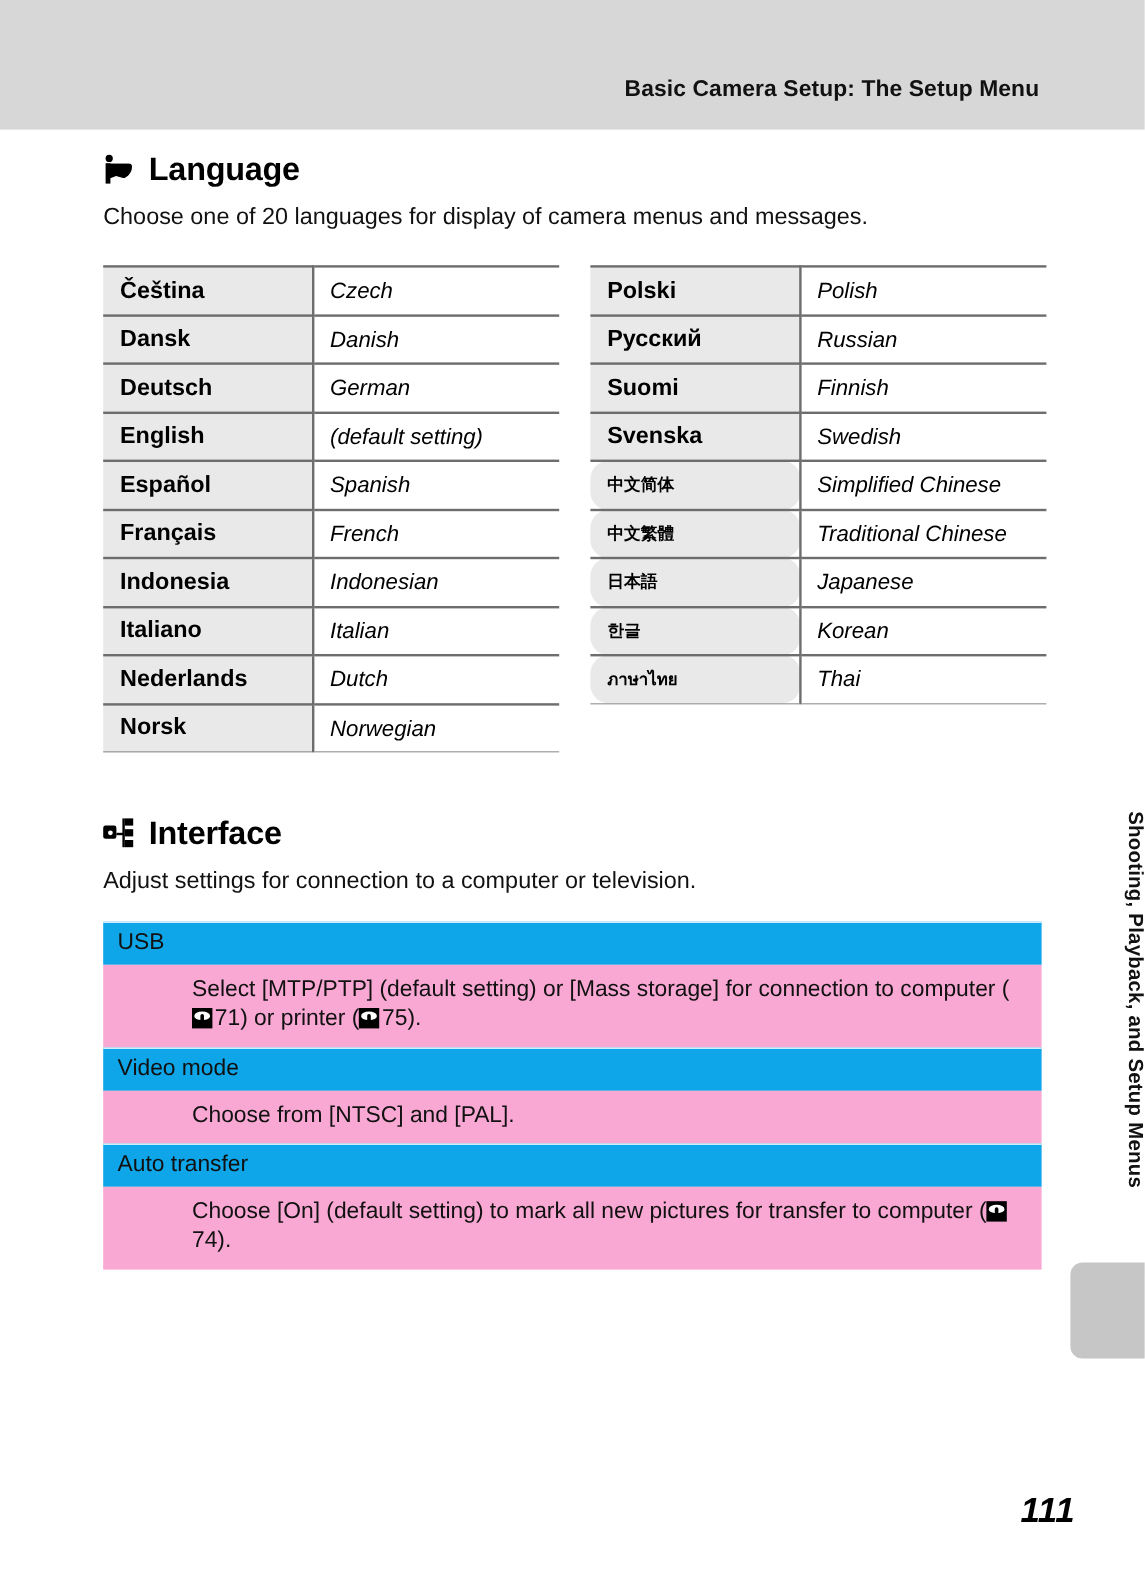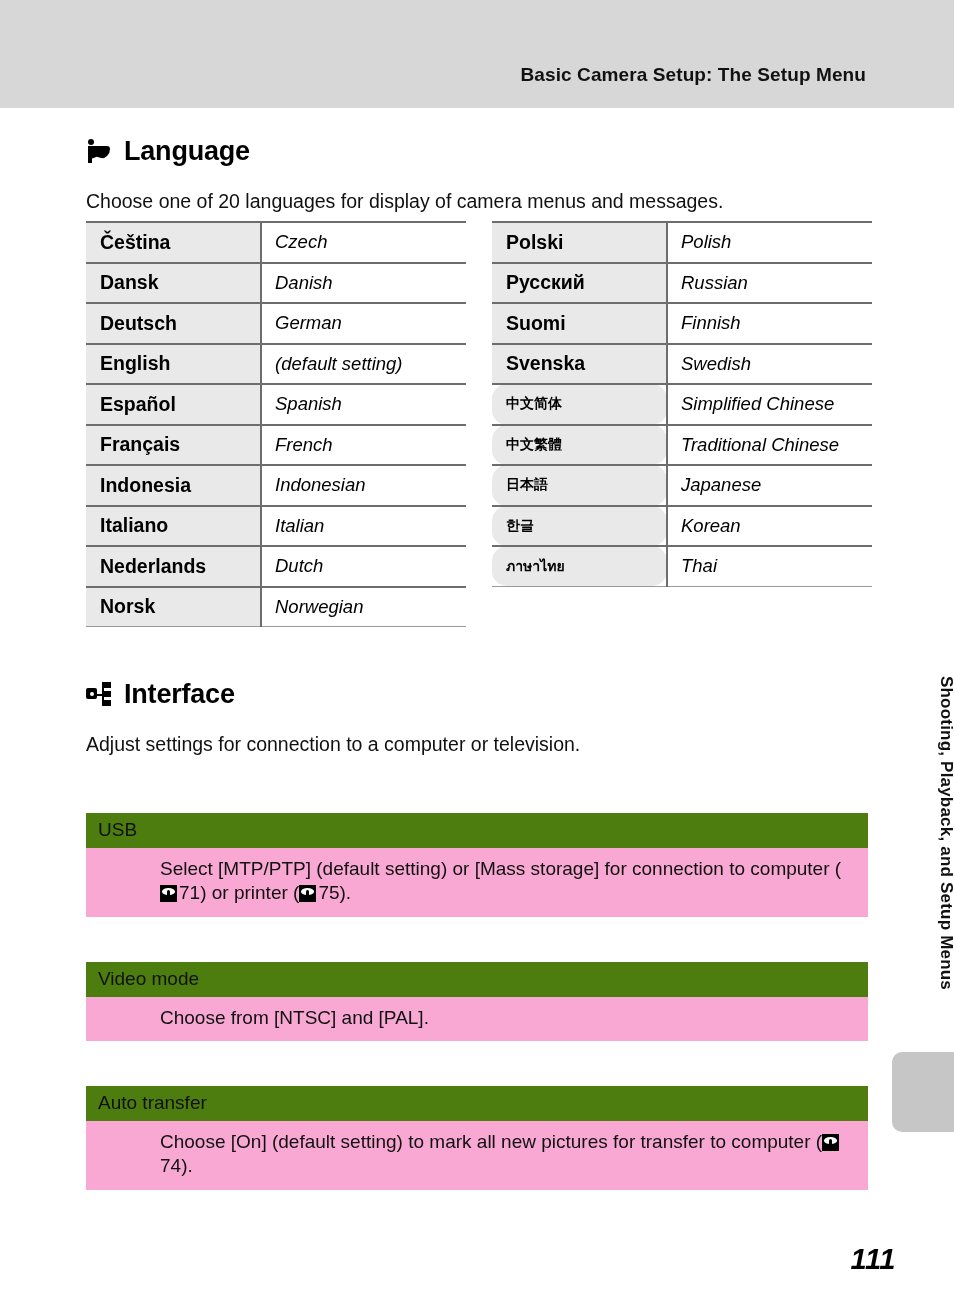--- a/index.html
+++ b/index.html
@@ -49,21 +49,21 @@
   }
   .sec-title {
     font-size: 27px;
     font-weight: bold;
     letter-spacing: -0.2px;
     color: #000;
   }
   .sec-desc {
     font-size: 19.5px;
     color: #111;
-    margin-top: 20px;
+    margin-top: 10px;
     white-space: nowrap;
   }
 
   
   .icon-flag {
     width: 26px;
     height: 26px;
     position: relative;
     display: inline-block;
     flex: 0 0 auto;
@@ -189,26 +189,25 @@
     font-style: italic;
   }
 
   
   .iface-list {
     position: absolute;
     left: 86px;
     width: 782px;
   }
   .iface-term {
-    background: #4d7c0f;
+    background: #0ea5e9;
     font-size: 19px;
     color: #111;
     padding: 6px 0 7px 12px;
     border-top: 1.5px solid #ffffff;
-    margin-top: 44px;
   }
   .iface-def {
     font-size: 19px;
     line-height: 1.28;
     color: #111;
     padding: 9px 8px 11px 74px;
     background: #f9a8d4;
   }
 
   
@@ -279,21 +278,21 @@
     color: #000;
     text-align: center;
   }
 </style>
 </head>
 <body>
 
 <div class="header-band"></div>
 <div class="header-title">Basic Camera Setup: The Setup Menu</div>
 
-<div class="section" style="top:132px;">
+<div class="section" style="top:122px;">
   <div class="sec-head">
     <span class="icon-flag">
       <span class="dot"></span>
         <span class="pole"></span>
         <span class="cloth"></span>
     </span>
     <span class="sec-title">Language</span>
   </div>
   <div class="sec-desc">Choose one of 20 languages for display of camera menus and messages.</div>
 </div>

